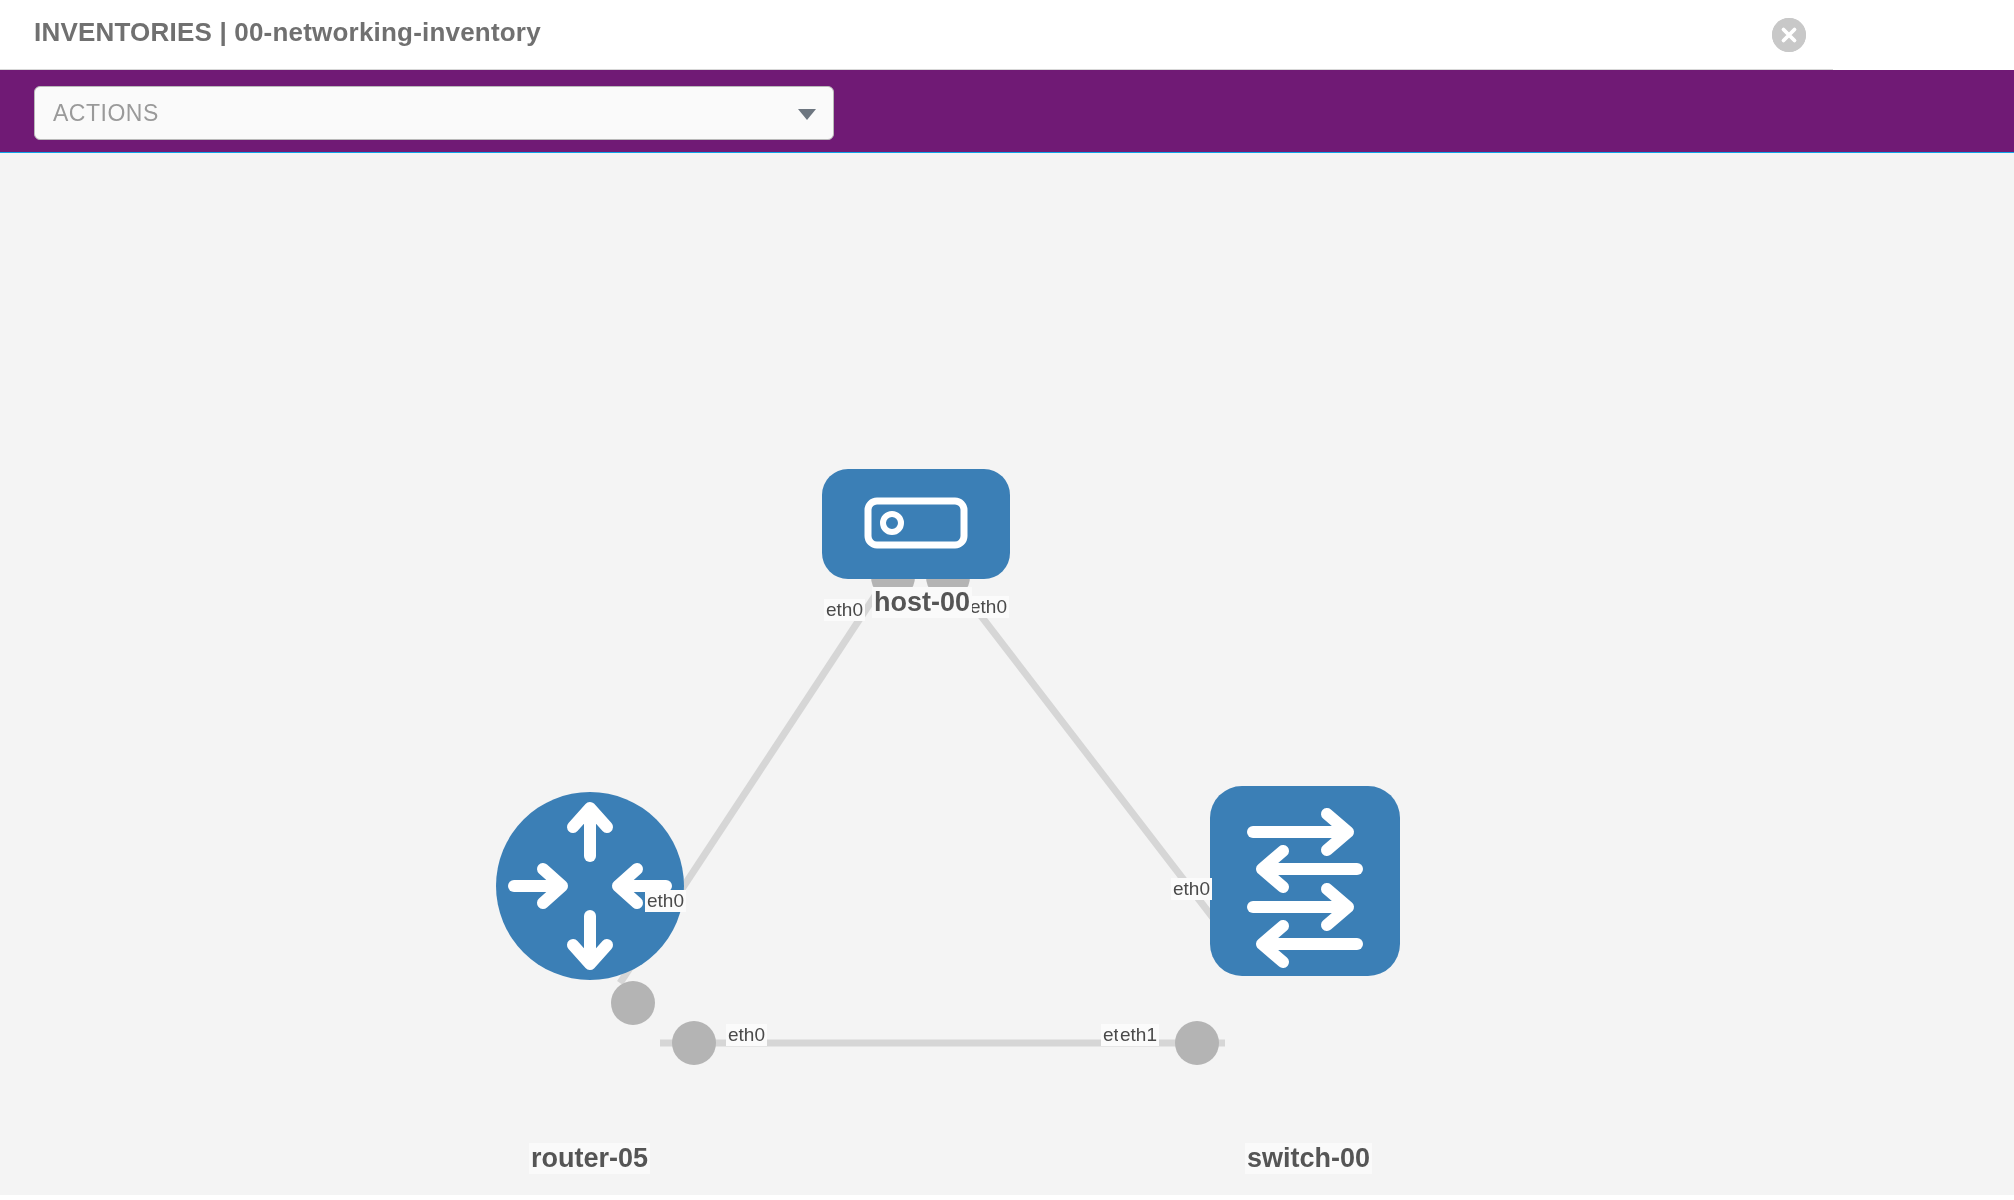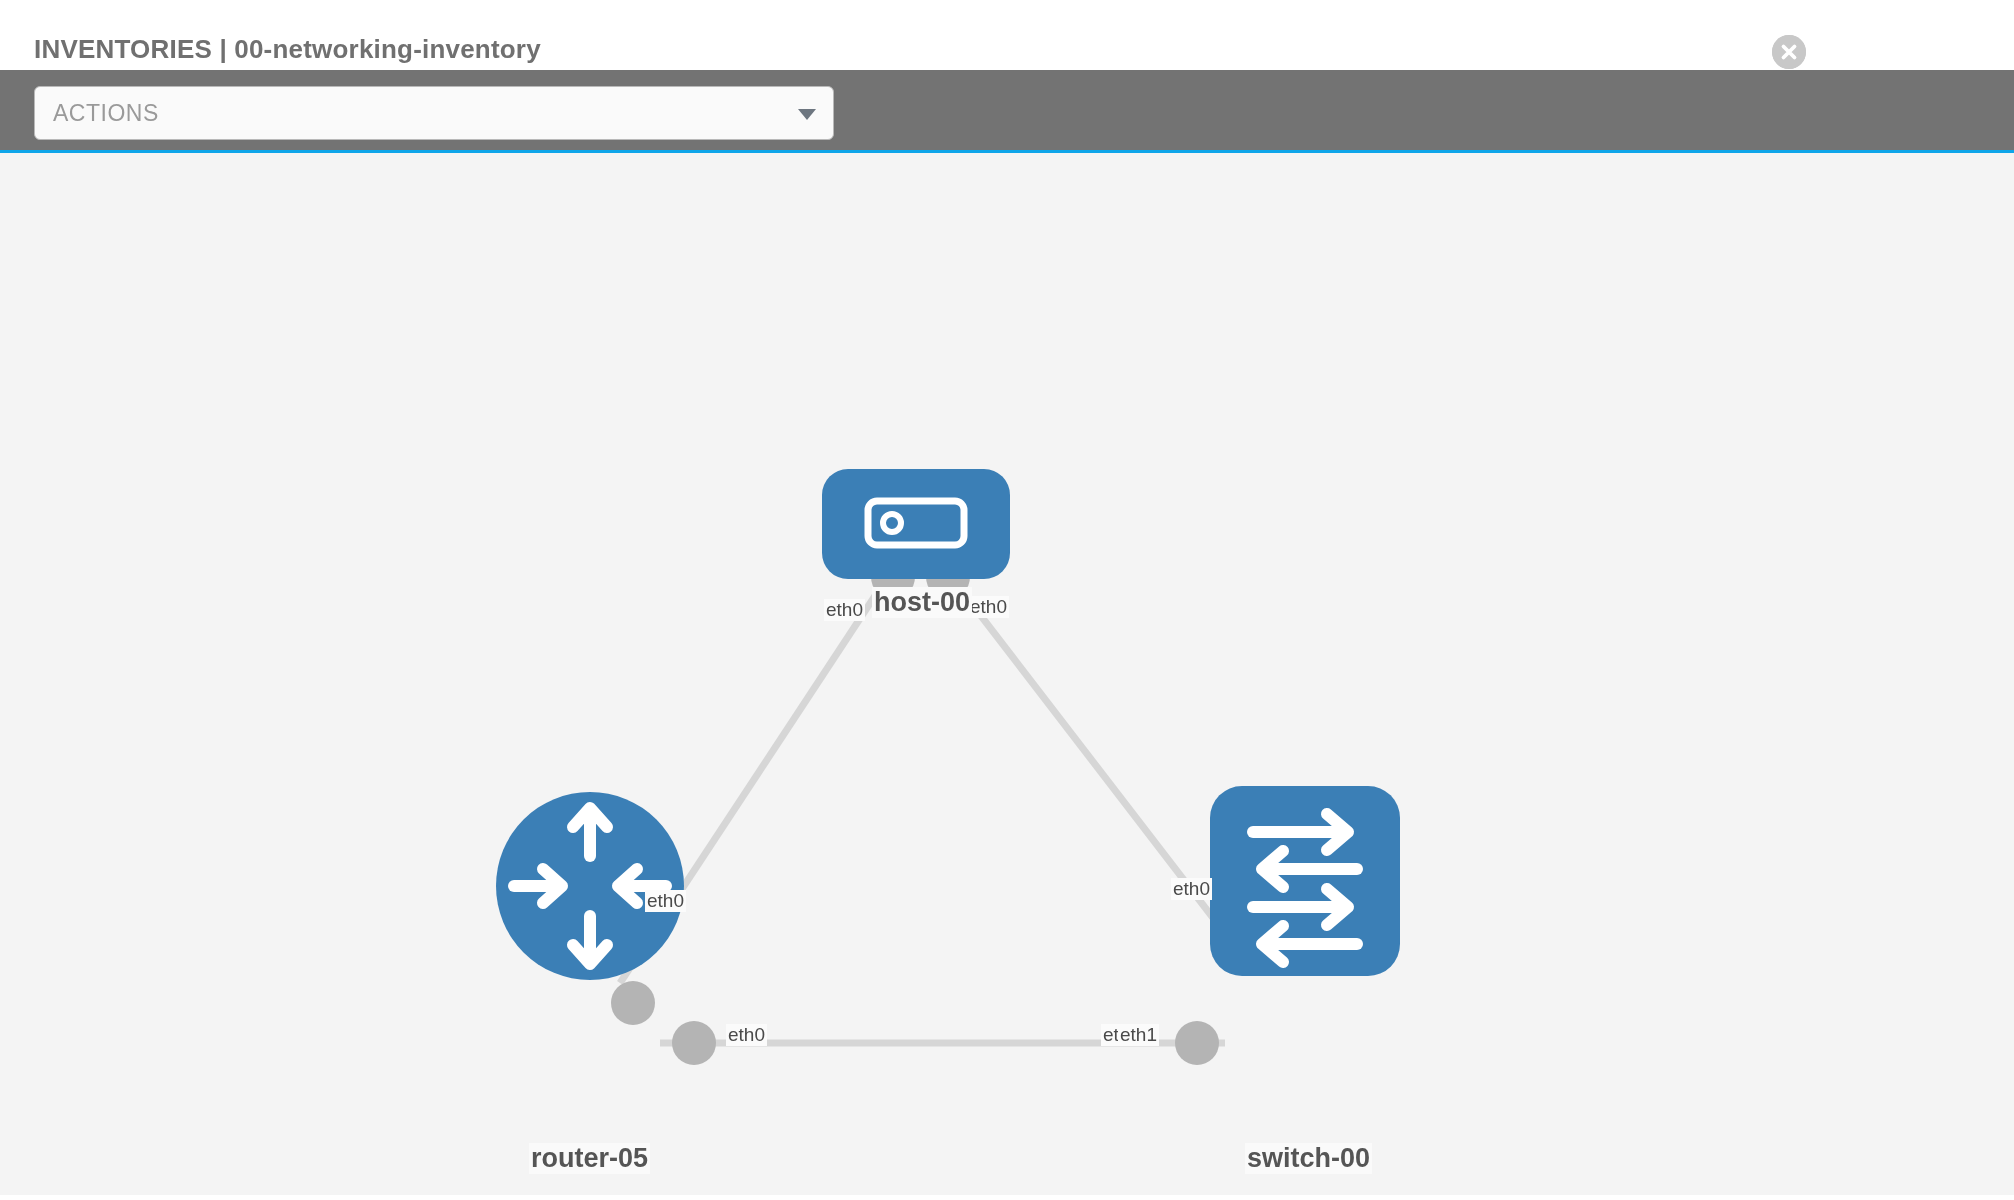--- a/index.html
+++ b/index.html
@@ -15,21 +15,21 @@
   #app {
     position: relative;
     width: 2014px;
     height: 1200px;
     background: #ffffff;
   }
 
   
   .header {
     position: absolute;
-    left: 0; top: 17px;
+    left: 0; top: 0;
     width: 1833px;
     height: 70px;
     background: #ffffff;
     border-bottom: 1px solid #d7d7d7;
   }
   .header-title {
     position: absolute;
     left: 34px;
     top: 17px;
     font-size: 26px;
@@ -49,22 +49,22 @@
     cursor: pointer;
   }
   .close-btn svg { display: block; width: 34px; height: 34px; }
 
   
   .toolbar {
     position: absolute;
     left: 0; top: 70px;
     width: 2014px;
     height: 86px;
-    background: #737373;
-    border-bottom: 6px solid #0ea5e9;
+    background: #701a75;
+    border-bottom: 4px solid #0ea5e9;
   }
   .actions-select {
     position: absolute;
     left: 34px;
     top: 16px;
     width: 800px;
     height: 54px;
     background: #fafafa;
     border: 1px solid #b9b9b9;
     border-radius: 6px;

